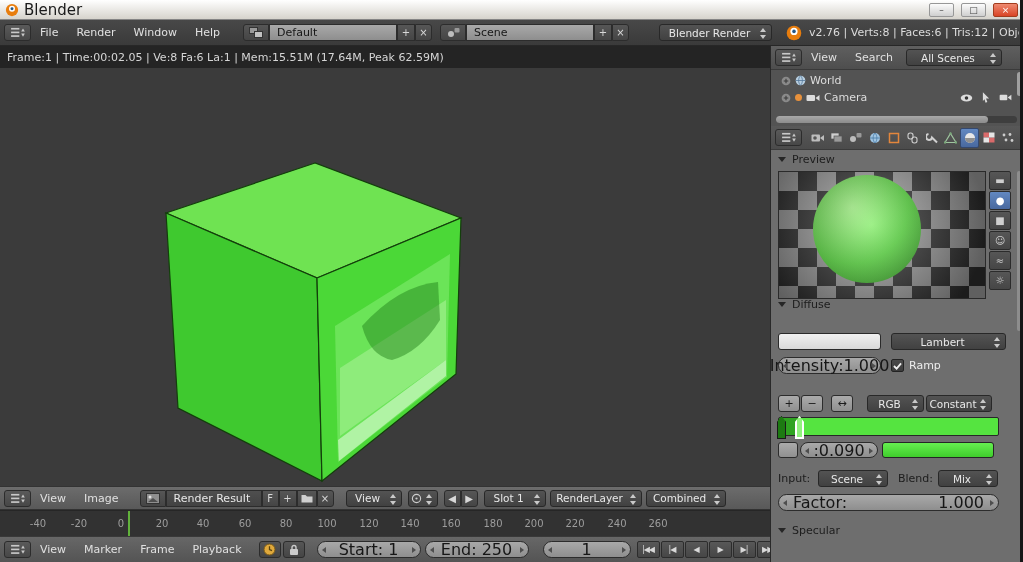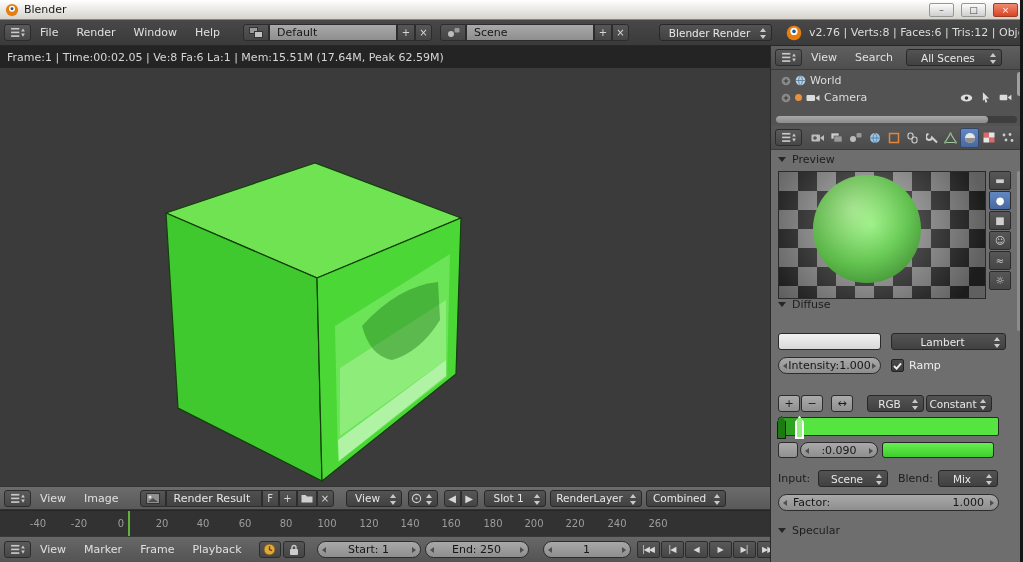--- a/index.html
+++ b/index.html
@@ -2,42 +2,42 @@
 <html><head>
 <meta charset="utf-8">
 <style>
 *{margin:0;padding:0;box-sizing:border-box}
 html,body{width:1023px;height:562px}
 body{position:relative;overflow:hidden;background:#3b3b3b;font-family:"DejaVu Sans","Liberation Sans",sans-serif;font-size:11px;color:#ddd;cursor:default}
 svg{display:block}
 
 
 #titlebar{position:absolute;left:0;top:0;width:1023px;height:20px;background:linear-gradient(#ffffff,#d6d3cc);border-bottom:1px solid #858585;display:flex;align-items:center;padding:0 5px;gap:5px;z-index:5}
-#win-title{color:#1a1a1a;font-size:11px}
+#win-title{color:#1a1a1a;font-size:15px}
 .tb-spacer{flex:1}
 .win-btn{width:25px;height:14px;border:1px solid #979797;border-radius:2px;background:linear-gradient(#fcfcfc,#cfcfcf);color:#444;font-size:9px;line-height:12px;text-align:center;margin-left:2px}
 .win-btn.close{background:linear-gradient(#ee8a70,#d94426);border-color:#a23c1e;color:#fff}
 
 
 .ed-header{position:absolute;display:flex;align-items:center;padding:0 4px}
 #info-header{left:0;top:20px;width:1023px;height:26px;background:linear-gradient(#484848,#3a3a3a);border-bottom:1px solid #272727;z-index:4}
 .menu-label{padding:0 9px;color:#e0e0e0;white-space:nowrap}
 .editor-btn{width:27px;height:17px;border:1px solid #2c2c2c;border-radius:3px;background:linear-gradient(#5a5a5a,#474747);display:flex;align-items:center;justify-content:center;flex:none}
 .idgroup{display:flex;align-items:center;flex:none}
 .w-field{height:17px;border:1px solid #2c2c2c;background:linear-gradient(#a9a9a9,#8e8e8e);color:#161616;display:flex;align-items:center;padding:0 7px;overflow:hidden;white-space:nowrap;flex:none}
 .w-name{height:17px;border:1px solid #2c2c2c;background:linear-gradient(#4f4f4f,#424242);color:#e8e8e8;display:flex;align-items:center;padding:0 7px;white-space:nowrap;overflow:hidden;flex:none}
 .w-btn-dark{height:17px;border:1px solid #2c2c2c;background:linear-gradient(#565656,#454545);color:#d8d8d8;display:flex;align-items:center;justify-content:center;font-size:10px;flex:none}
 .w-btn-light{height:17px;border:1px solid #2c2c2c;background:linear-gradient(#ababab,#909090);color:#1c1c1c;display:flex;align-items:center;justify-content:center;font-size:11px;flex:none}
 .w-menu{height:17px;border:1px solid #282828;background:linear-gradient(#535353,#414141);color:#e8e8e8;display:flex;align-items:center;justify-content:center;position:relative;padding:0 14px 0 2px;white-space:nowrap;overflow:hidden;flex:none;font-size:10.5px}
 .rl{border-radius:3px 0 0 3px}.rr{border-radius:0 3px 3px 0}.rd{border-radius:3px}
 .dd-ar{position:absolute;right:4px;top:3px;width:7px;height:11px}
 .dd-ar::before,.dd-ar::after{content:"";position:absolute;left:0;border-left:3.5px solid transparent;border-right:3.5px solid transparent}
 .dd-ar::before{top:0;border-bottom:4px solid #c9c9c9}
 .dd-ar::after{bottom:0;border-top:4px solid #c9c9c9}
-.w-num{height:17px;border:1px solid #2c2c2c;border-radius:9px;background:linear-gradient(#a9a9a9,#8e8e8e);color:#161616;display:flex;align-items:center;justify-content:center;position:relative;font-size:11px;flex:none;white-space:nowrap}
+.w-num{height:17px;border:1px solid #2c2c2c;border-radius:9px;background:linear-gradient(#a9a9a9,#8e8e8e);color:#161616;display:flex;align-items:center;justify-content:center;position:relative;font-size:16px;flex:none;white-space:nowrap}
 .w-num::before,.w-num::after{content:"";position:absolute;top:5px}
 .w-num::before{left:4px;border-top:3.5px solid transparent;border-bottom:3.5px solid transparent;border-right:4px solid #4e4e4e}
 .w-num::after{right:4px;border-top:3.5px solid transparent;border-bottom:3.5px solid transparent;border-left:4px solid #4e4e4e}
 #info-stats{margin-left:7px;color:#dcdcdc;white-space:nowrap;overflow:hidden}
 
 
 #render-stats{position:absolute;left:0;top:46px;width:770px;height:22px;background:#242424;color:#d6d6d6;display:flex;align-items:center;padding-left:7px;white-space:nowrap}
 #viewport{position:absolute;left:0;top:68px;width:770px;height:418px;background:#3b3b3b;overflow:hidden}
 #img-header{left:0;top:486px;width:770px;height:24px;background:linear-gradient(#6c6c6c,#595959);border-top:1px solid #333;border-bottom:1px solid #333}
 

